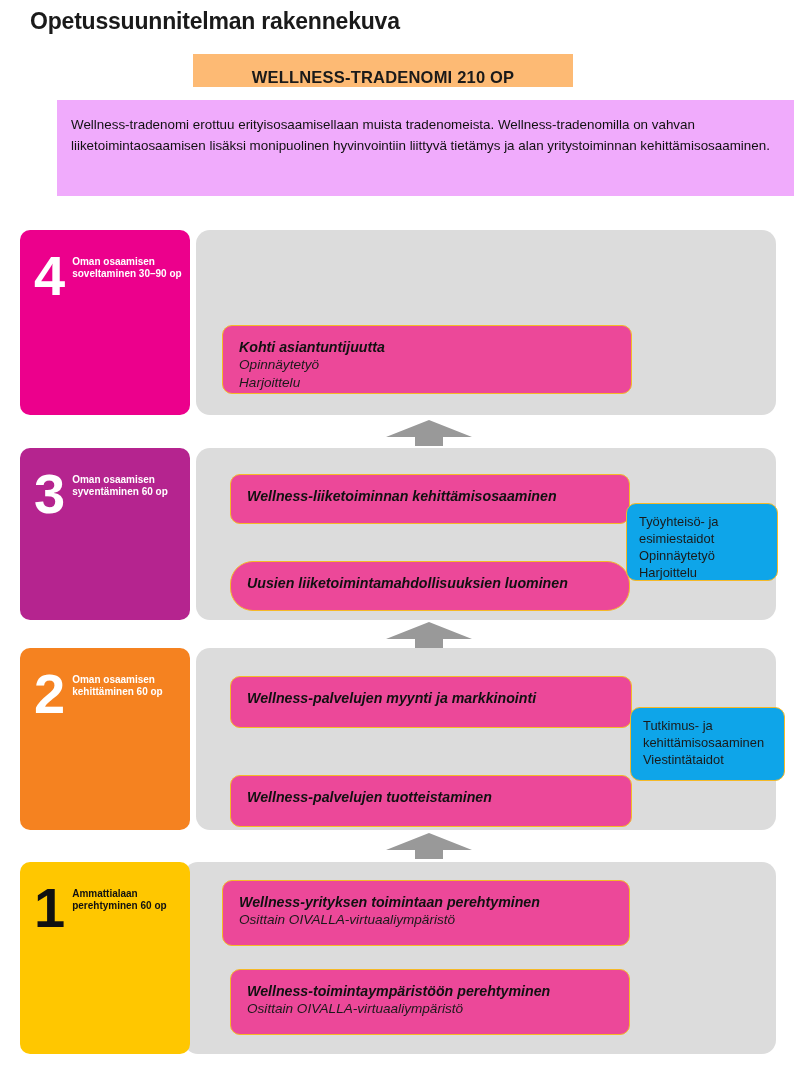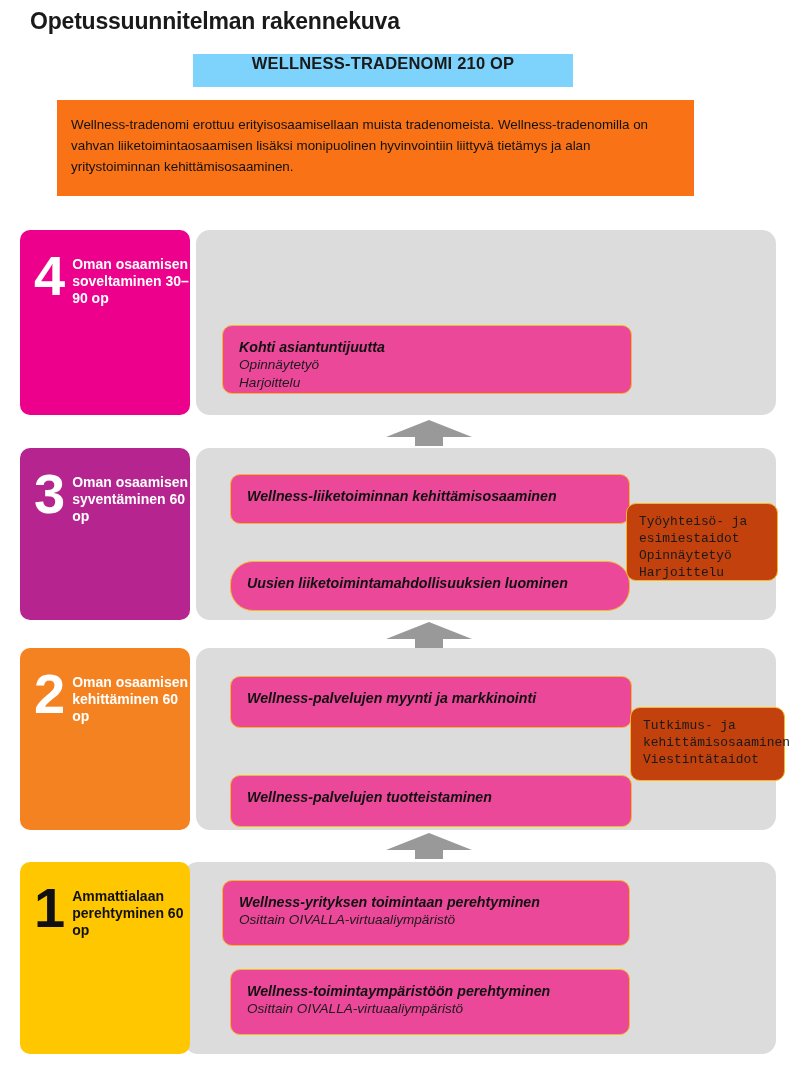--- a/index.html
+++ b/index.html
@@ -23,39 +23,39 @@
     color: #1a1a1a;
     letter-spacing: -0.2px;
   }
 
   .degree-banner {
     position: absolute;
     left: 193px;
     top: 54px;
     width: 380px;
     height: 33px;
-    background: #7dd3fc;
+    background: #fdba74;
     display: flex;
-    align-items: flex-start;
+    align-items: flex-end;
     justify-content: center;
   }
   .degree-banner span {
     font-size: 16.5px;
     font-weight: bold;
     color: #1a1a1a;
     letter-spacing: 0.2px;
   }
 
   .intro-box {
     position: absolute;
     left: 57px;
     top: 100px;
-    width: 637px;
+    width: 737px;
     height: 96px;
-    background: #f97316;
+    background: #f0abfc;
     padding: 14px 22px 0 14px;
   }
   .intro-box p {
     margin: 0;
     font-size: 13.4px;
     line-height: 1.58;
     color: #111111;
   }
 
   
@@ -75,21 +75,21 @@
     padding-top: 24px;
   }
   .badge .num {
     font-size: 56px;
     font-weight: bold;
     line-height: 0.78;
     margin-left: 14px;
     letter-spacing: -2px;
   }
   .badge .cap {
-    font-size: 14px;
+    font-size: 10px;
     font-weight: bold;
     line-height: 1.22;
     margin-left: 9px;
     margin-top: 2px;
   }
   .badge.white-text .num, .badge.white-text .cap { color: #ffffff; }
   .badge.dark-text  .num, .badge.dark-text  .cap { color: #111111; }
 
   .panel {
     position: absolute;
@@ -115,26 +115,25 @@
     line-height: 1.3;
   }
   .card .s {
     font-size: 13.6px;
     color: #1a1a1a;
     line-height: 1.32;
   }
 
   .side-card {
     position: absolute;
-    background: #c2410c;
+    background: #0ea5e9;
     border: 1.5px solid #f5b927;
     border-radius: 10px;
     padding: 9px 24px 0 12px;
     z-index: 5;
-    font-family: Liberation Mono, monospace;
   }
   .side-card .l {
     font-size: 12.9px;
     color: #1a1a1a;
     line-height: 1.33;
   }
 
   
   .up-arrow {
     position: absolute;

